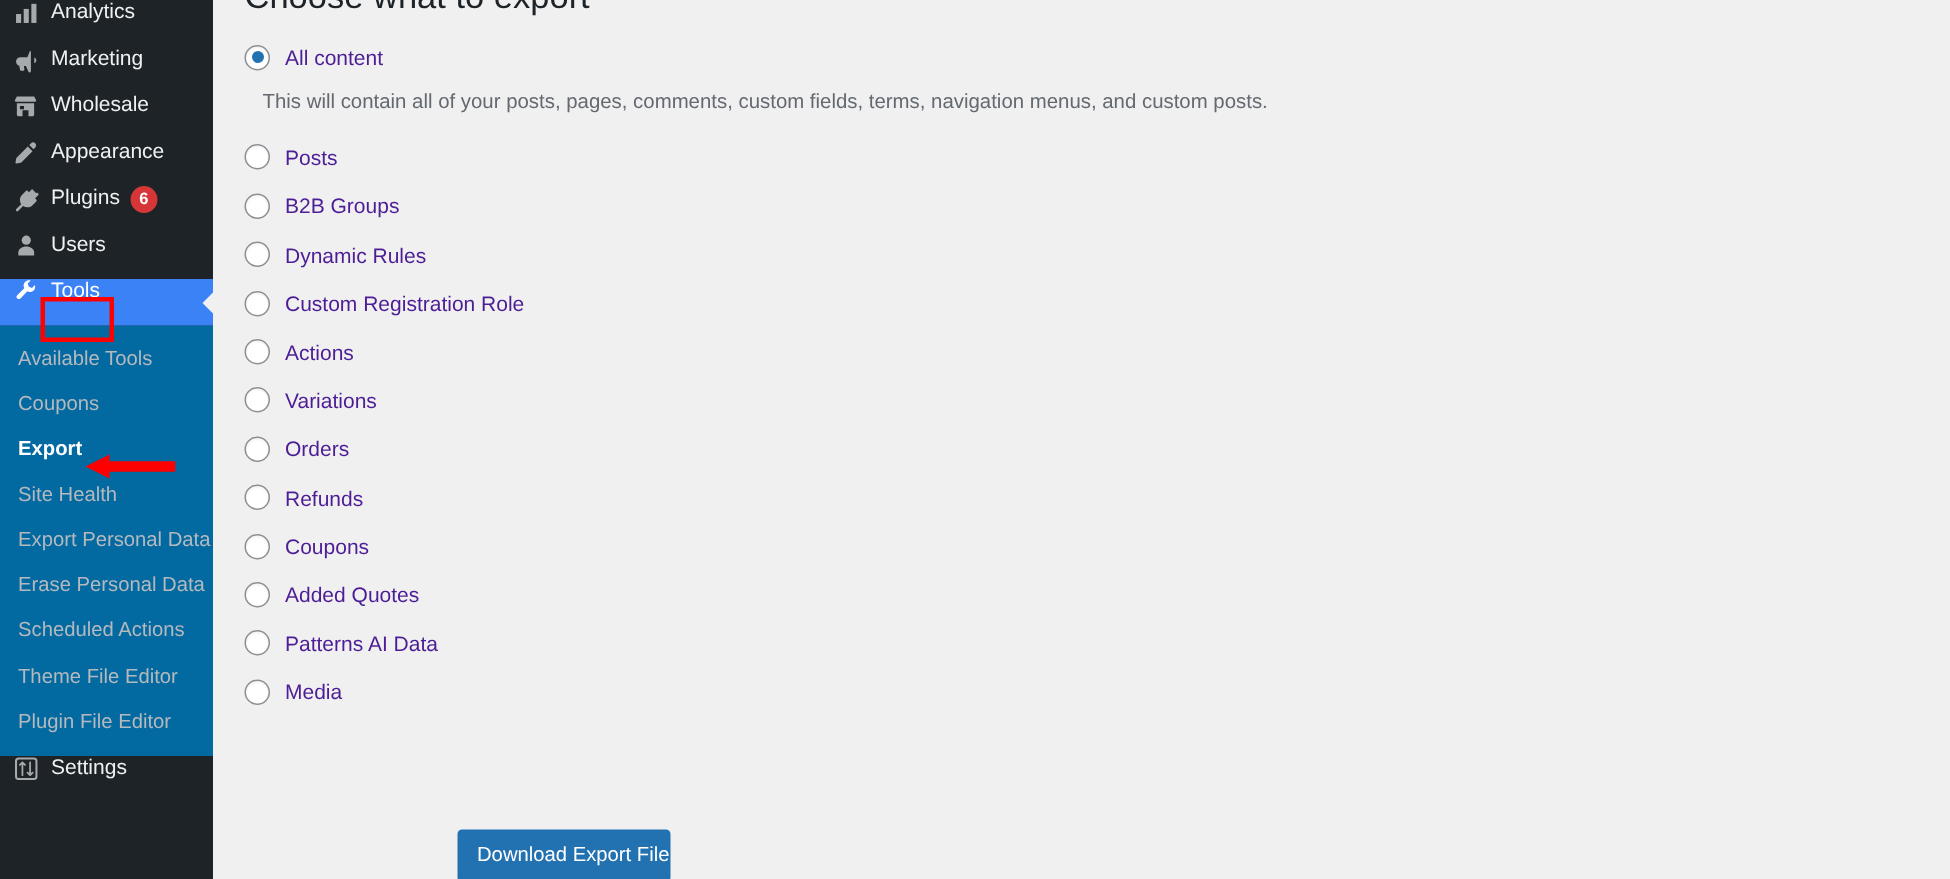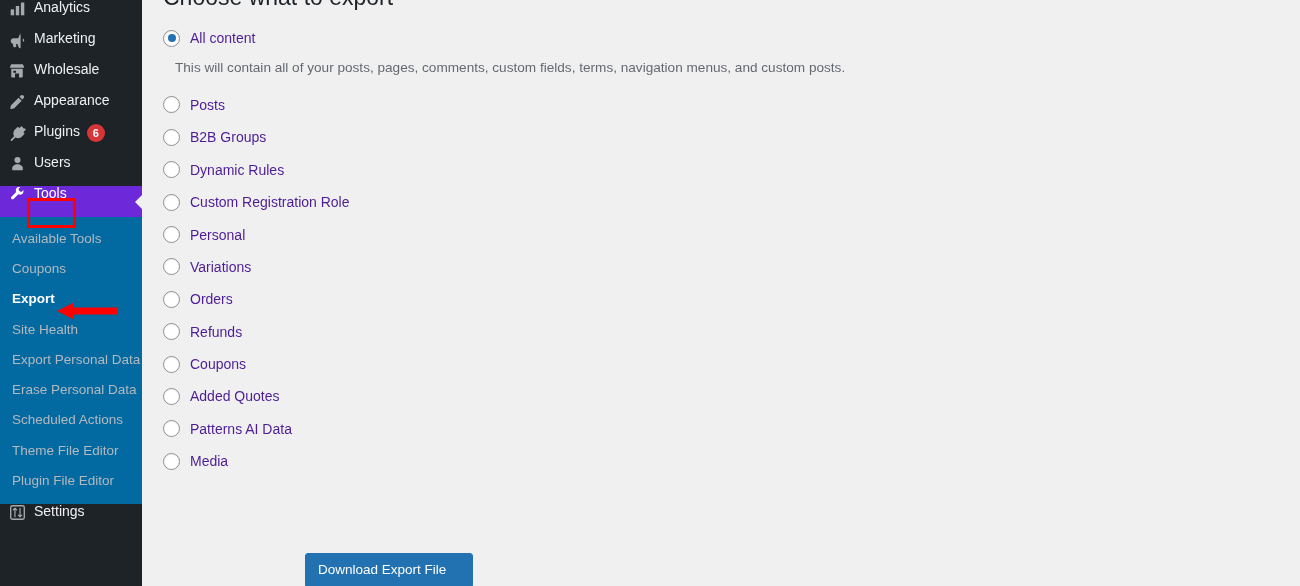--- a/index.html
+++ b/index.html
@@ -46,21 +46,21 @@
     align-items: center;
     justify-content: center;
     color: #a7aaad;
   }
   .menu-item .mi-label {
     font-size: 14px;
     line-height: 1;
   }
   .menu-item.spacer-before { }
   .menu-item.current {
-    background: #6d28d9;
+    background: #3b82f6;
     color: #fff;
   }
   .menu-item.current .mi-icon { color: #fff; }
 
   
   .menu-arrow {
     position: absolute;
     right: -1px;
     top: 50%;
     transform: translateY(-50%);
@@ -196,21 +196,21 @@
     position: absolute;
     top: 553px;
     left: 163px;
     display: inline-block;
     background: #2271b1;
     border: 1px solid #2271b1;
     border-radius: 3px;
     color: #fff;
     font-size: 13.5px;
     line-height: 1;
-    padding: 9px 26px 10px 12px;
+    padding: 9px 0 10px 12px;
     cursor: pointer;
     font-family: "Liberation Sans", sans-serif;
   }
 </style>
 </head>
 <body>
 
 <div id="app">
 
   <nav id="sidebar">
@@ -332,21 +332,21 @@
         <div class="radio-row">
           <span class="radio"></span>
           <label>Dynamic Rules</label>
         </div>
         <div class="radio-row">
           <span class="radio"></span>
           <label>Custom Registration Role</label>
         </div>
         <div class="radio-row">
           <span class="radio"></span>
-          <label>Personal</label>
+          <label>Actions</label>
         </div>
         <div class="radio-row">
           <span class="radio"></span>
           <label>Variations</label>
         </div>
         <div class="radio-row">
           <span class="radio"></span>
           <label>Orders</label>
         </div>
         <div class="radio-row">

